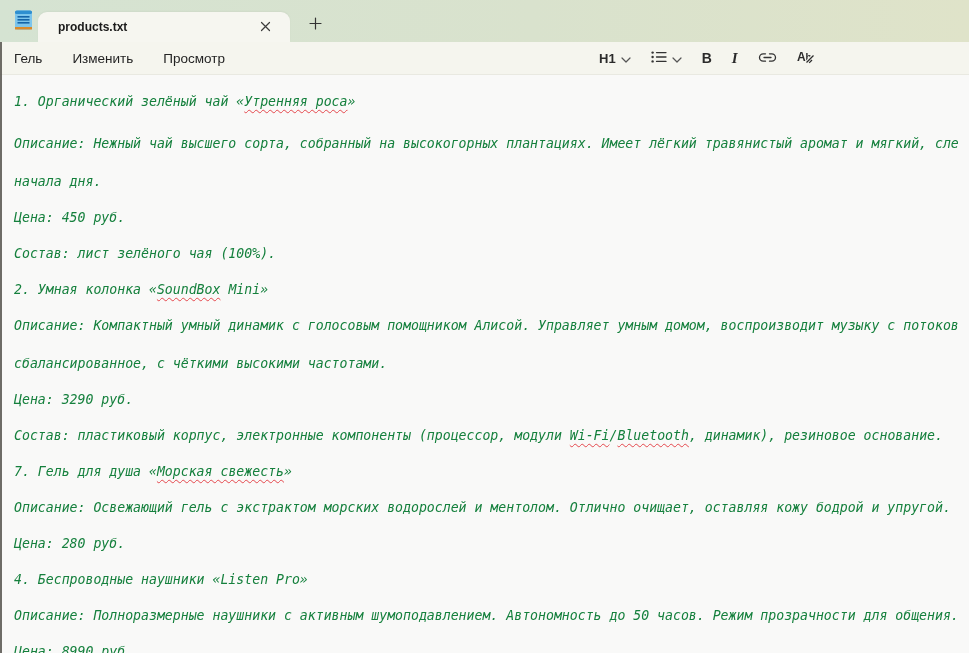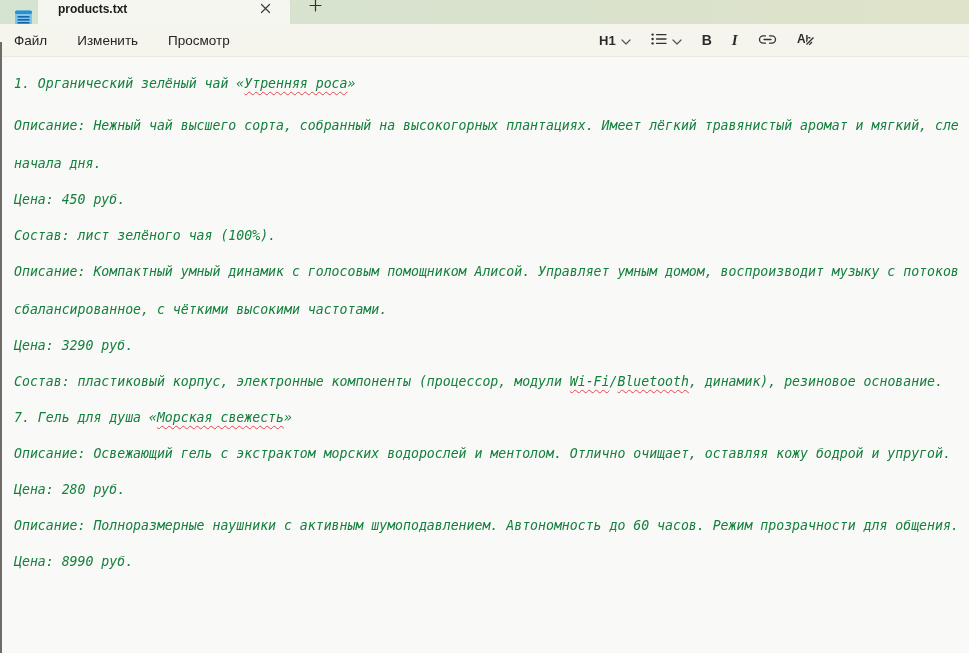--- a/index.html
+++ b/index.html
@@ -5,21 +5,21 @@
   * { margin:0; padding:0; box-sizing:border-box; }
   html,body { width:969px; height:653px; overflow:hidden; }
   body {
     font-family:"Liberation Sans", sans-serif;
     position:relative;
     background:#f9f9f8;
   }
 
   
   .tabbar {
-    height:24px;
+    height:42px;
     background:linear-gradient(90deg,#d5e3d2 0%,#d9e2cd 55%,#dfe3c9 100%);
     display:flex; align-items:flex-end; position:relative;
   }
   .app-icon { position:absolute; left:14px; top:9px; width:19px; height:22px; }
   .tab {
     margin-left:38px; width:252px; height:30px;
     background:#f6f6f0; border-radius:9px 9px 0 0;
     display:flex; align-items:center; justify-content:space-between;
     padding:0 14px 0 20px;
     box-shadow:0 -1px 2px rgba(0,0,0,0.04);
@@ -123,21 +123,21 @@
   <button class="newtab" aria-label="new tab">
     <span>
       <svg width="13" height="13" viewBox="0 0 13 13">
         <path d="M6.5 1 V12 M1 6.5 H12" stroke="#333" stroke-width="1.2" stroke-linecap="round"></path>
       </svg>
     </span>
   </button>
 </header>
 
 <nav class="menubar">
-  <button class="menu-item">Файл</button>
+  <button class="menu-item">Гель</button>
   <button class="menu-item">Изменить</button>
   <button class="menu-item">Просмотр</button>
 
   <div class="fmt-toolbar">
     <button class="fmt-btn">
       <span class="lbl">H1</span>
       <span class="chev">
         <svg width="10" height="6" viewBox="0 0 10 6">
             <path d="M1 1 L5 5 L9 1" fill="none" stroke="#555" stroke-width="1.2" stroke-linecap="round" stroke-linejoin="round"></path>
           </svg>
@@ -184,24 +184,26 @@
     </button>
   </div>
 </nav>
 
 <main class="editor">
     <div class="line heading"><span>1. Органический зелёный чай «</span><span class="sq">Утренняя роса</span><span>»</span></div>
     <div class="line"><span>Описание: Нежный чай высшего сорта, собранный на высокогорных плантациях. Имеет лёгкий травянистый аромат и мягкий, сле</span></div>
     <div class="line cont"><span>начала дня.</span></div>
     <div class="line"><span>Цена: 450 руб.</span></div>
     <div class="line"><span>Состав: лист зелёного чая (100%).</span></div>
+    <div class="line"><span>2. Умная колонка «</span><span class="sq">SoundBox</span><span> Mini»</span></div>
     <div class="line"><span>Описание: Компактный умный динамик с голосовым помощником Алисой. Управляет умным домом, воспроизводит музыку с потоков</span></div>
     <div class="line cont"><span>сбалансированное, с чёткими высокими частотами.</span></div>
     <div class="line"><span>Цена: 3290 руб.</span></div>
     <div class="line"><span>Состав: пластиковый корпус, электронные компоненты (процессор, модули </span><span class="sq">Wi-Fi</span><span>/</span><span class="sq">Bluetooth</span><span>, динамик), резиновое основание.</span></div>
     <div class="line"><span>7. Гель для душа «</span><span class="sq">Морская свежесть</span><span>»</span></div>
     <div class="line"><span>Описание: Освежающий гель с экстрактом морских водорослей и ментолом. Отлично очищает, оставляя кожу бодрой и упругой.</span></div>
     <div class="line"><span>Цена: 280 руб.</span></div>
-    <div class="line"><span>Описание: Полноразмерные наушники с активным шумоподавлением. Автономность до 60 часов. Режим прозрачности для общения.</span></div>
+    <div class="line"><span>4. Беспроводные наушники «Listen Pro»</span></div>
+    <div class="line"><span>Описание: Полноразмерные наушники с активным шумоподавлением. Автономность до 50 часов. Режим прозрачности для общения.</span></div>
     <div class="line"><span>Цена: 8990 руб.</span></div>
   </main>
 
 <div class="window-edge"></div>
 
 </body></html>

